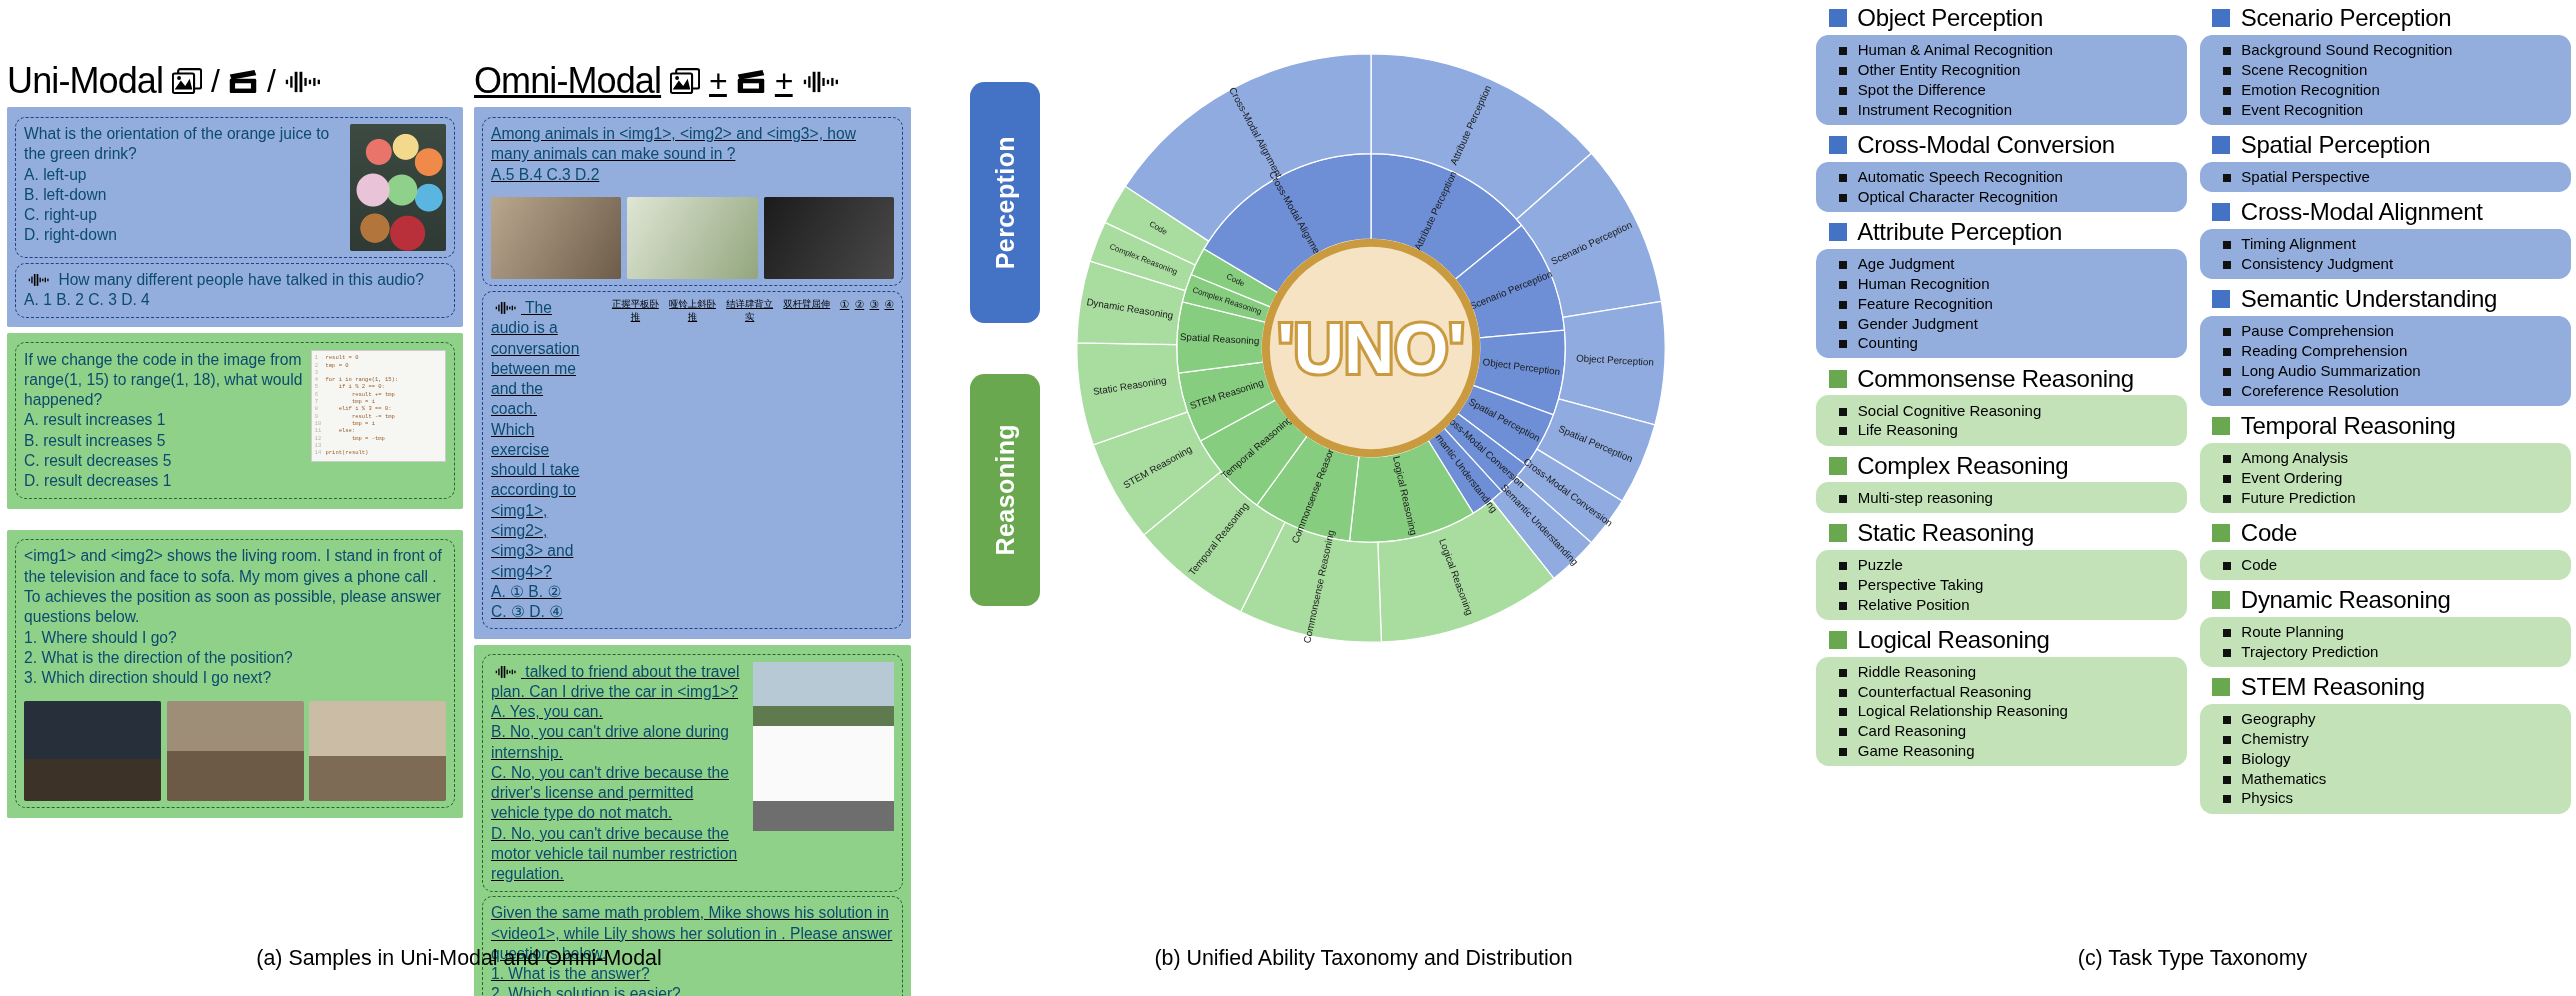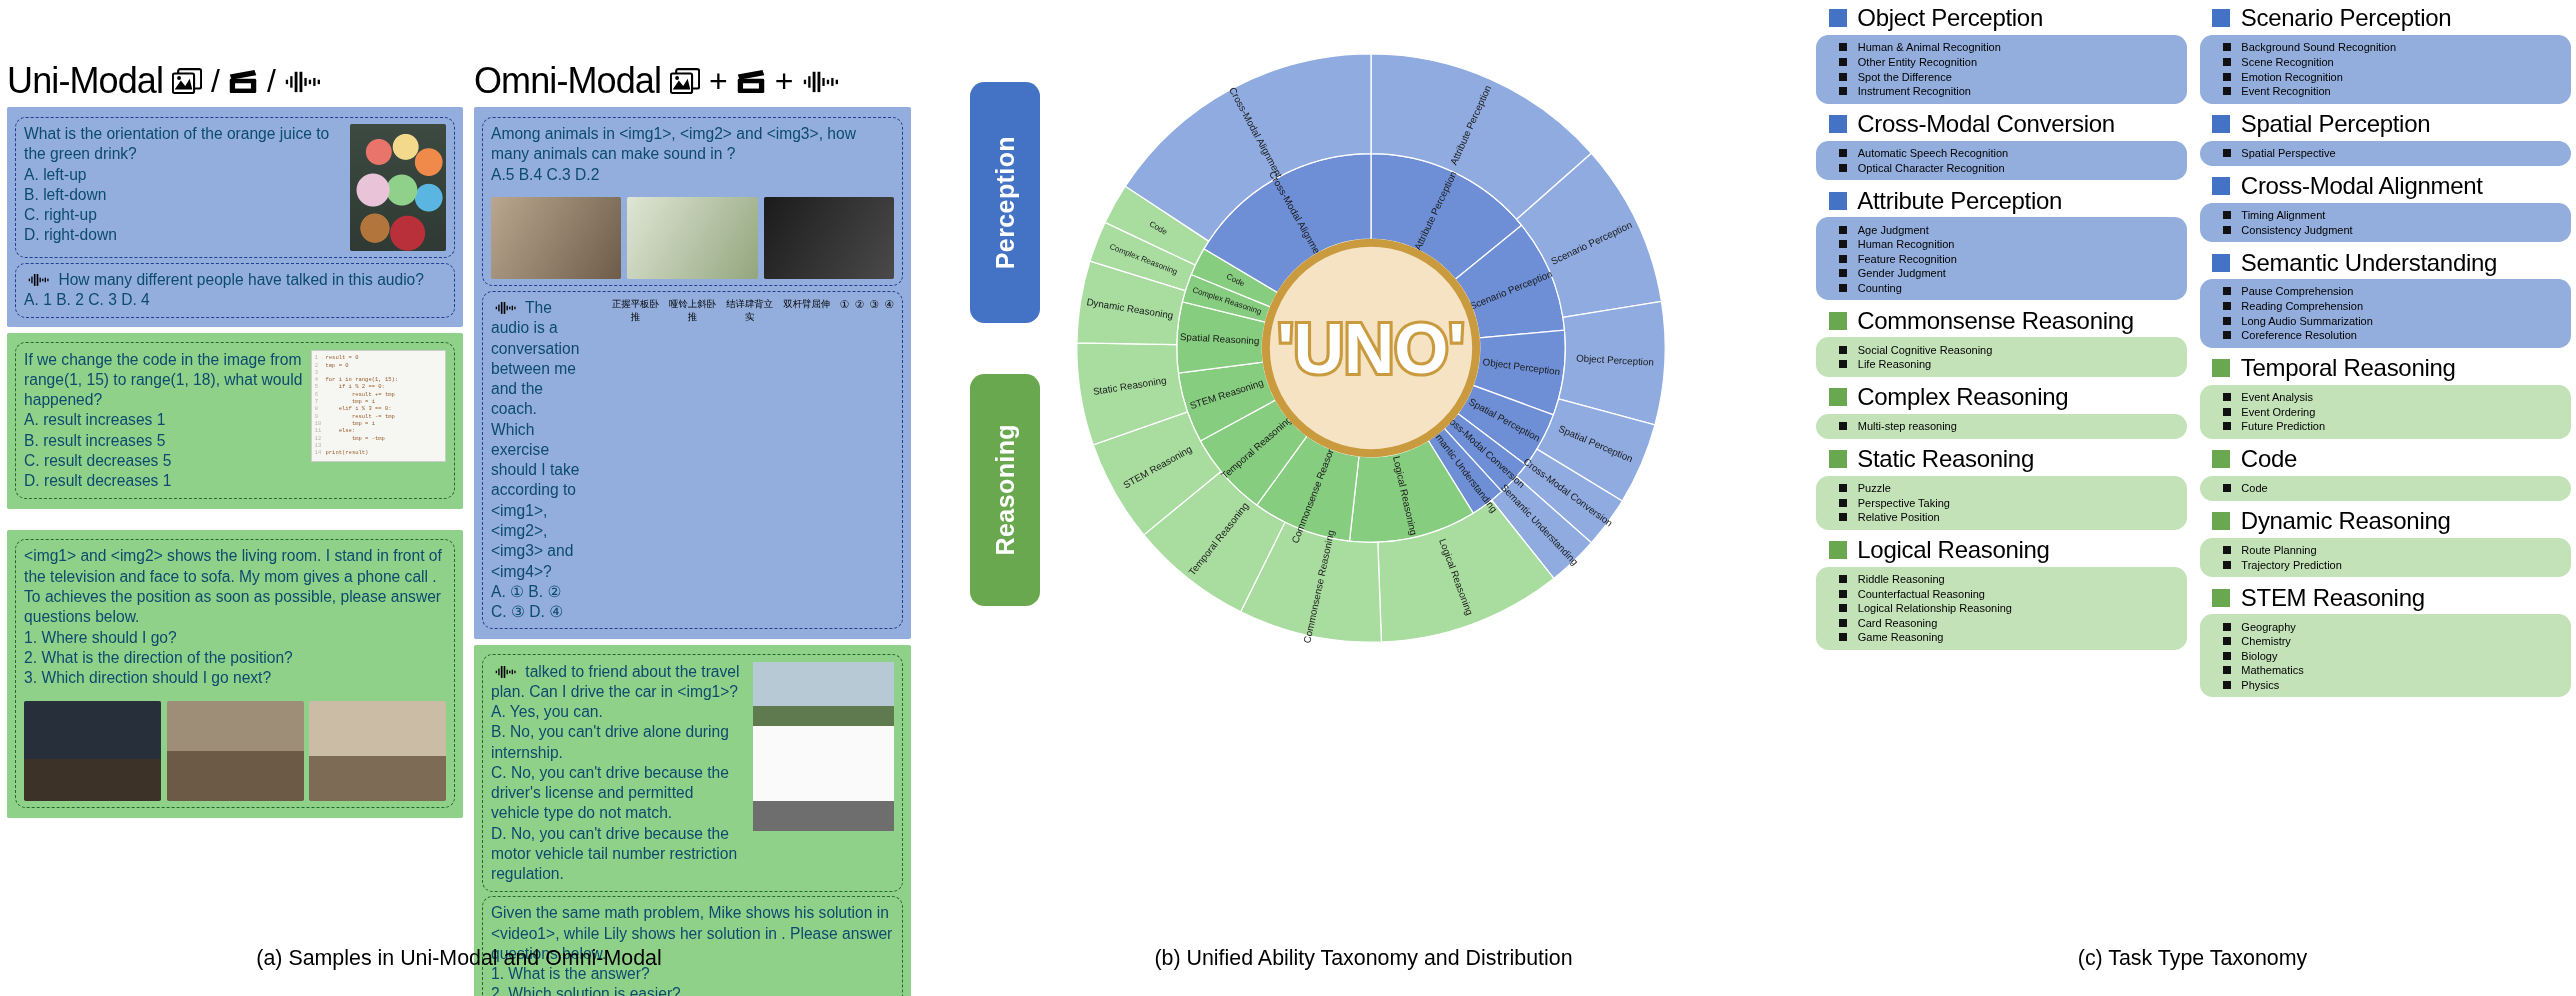--- a/index.html
+++ b/index.html
@@ -9,21 +9,21 @@
 
   
   #panel-a { position: absolute; left: 0; top: 0; width: 918px; height: 997px; }
   .col-head { font-size: 36px; font-weight: 400; letter-spacing: -0.9px;
       display: flex; align-items: center; gap: 9px; height: 52px; }
   .col-head .ic { display: inline-flex; align-items: center; }
   .sep { font-size: 32px; }
 
   .modal-col { position: absolute; top: 55px; bottom: 70px; }
   #uni-col  { left: 7.1px;  width: 456px; }
-  #omni-col { left: 474px; width: 437px; }
+  #omni-col { left: 474px; width: 437px; text-decoration: underline; }
 
   .band { border-radius: 1.8px; padding: 5.3px; }
   .band.blue  { background: #93aedd; }
   .band.green { background: #90d18a; }
 
   .qcard { border: 1.8px dashed #1f3f8f; border-radius: 10.7px; padding: 6.2px 8px;
       margin: 4.5px 2.7px; display: flex; gap: 7.1px; }
   .qcard.g { border-color: #1f6b2a; justify-content: center; }
   .qtext { font-size: 15.6px; line-height: 1.3; color: #0c4a6e; flex: 1; }
   .qtext .opt { display: block; }
@@ -93,21 +93,21 @@
       display: flex; gap: 12.5px; padding: 3.6px 5.3px 70px 7.1px; }
   .tcol { flex: 1; display: flex; flex-direction: column; }
   .cat { display: flex; align-items: center; gap: 10.7px; padding: 0.9px 0 0.9px 12.5px; }
   .cat .sq { width: 18px; height: 18px; flex: none; }
   .cat .sq.b { background: #4472c4; }
   .cat .sq.g { background: #6aa84f; }
   .cat .ttl { font-size: 24px; font-weight: 400; letter-spacing: -0.3px; }
   .sub { border-radius: 12.5px; padding: 5.3px 0 5.3px 23px; margin: 1.8px 0 5.3px 0; }
   .sub.b { background: #93aedd; }
   .sub.g { background: #c3e2b8; }
-  .sub li { list-style: none; font-size: 11px; line-height: 1.32; display: flex;
+  .sub li { list-style: none; font-size: 15px; line-height: 1.32; display: flex;
       align-items: baseline; gap: 10.7px; }
   .sub li .bl { width: 8px; height: 8px; background: #111; flex: none; }
 </style>
 </head>
 <body>
 
 <div id="root">
 
   <div id="panel-a">
 
@@ -636,21 +636,21 @@
             <span>Coreference Resolution</span>
           </li>
         </ul>
         <div class="cat">
           <span class="sq g"></span>
           <span class="ttl">Temporal Reasoning</span>
         </div>
         <ul class="sub g">
           <li>
             <span class="bl"></span>
-            <span>Event Analysis</span>
+            <span>Among Analysis</span>
           </li>
           <li>
             <span class="bl"></span>
             <span>Event Ordering</span>
           </li>
           <li>
             <span class="bl"></span>
             <span>Future Prediction</span>
           </li>
         </ul>

